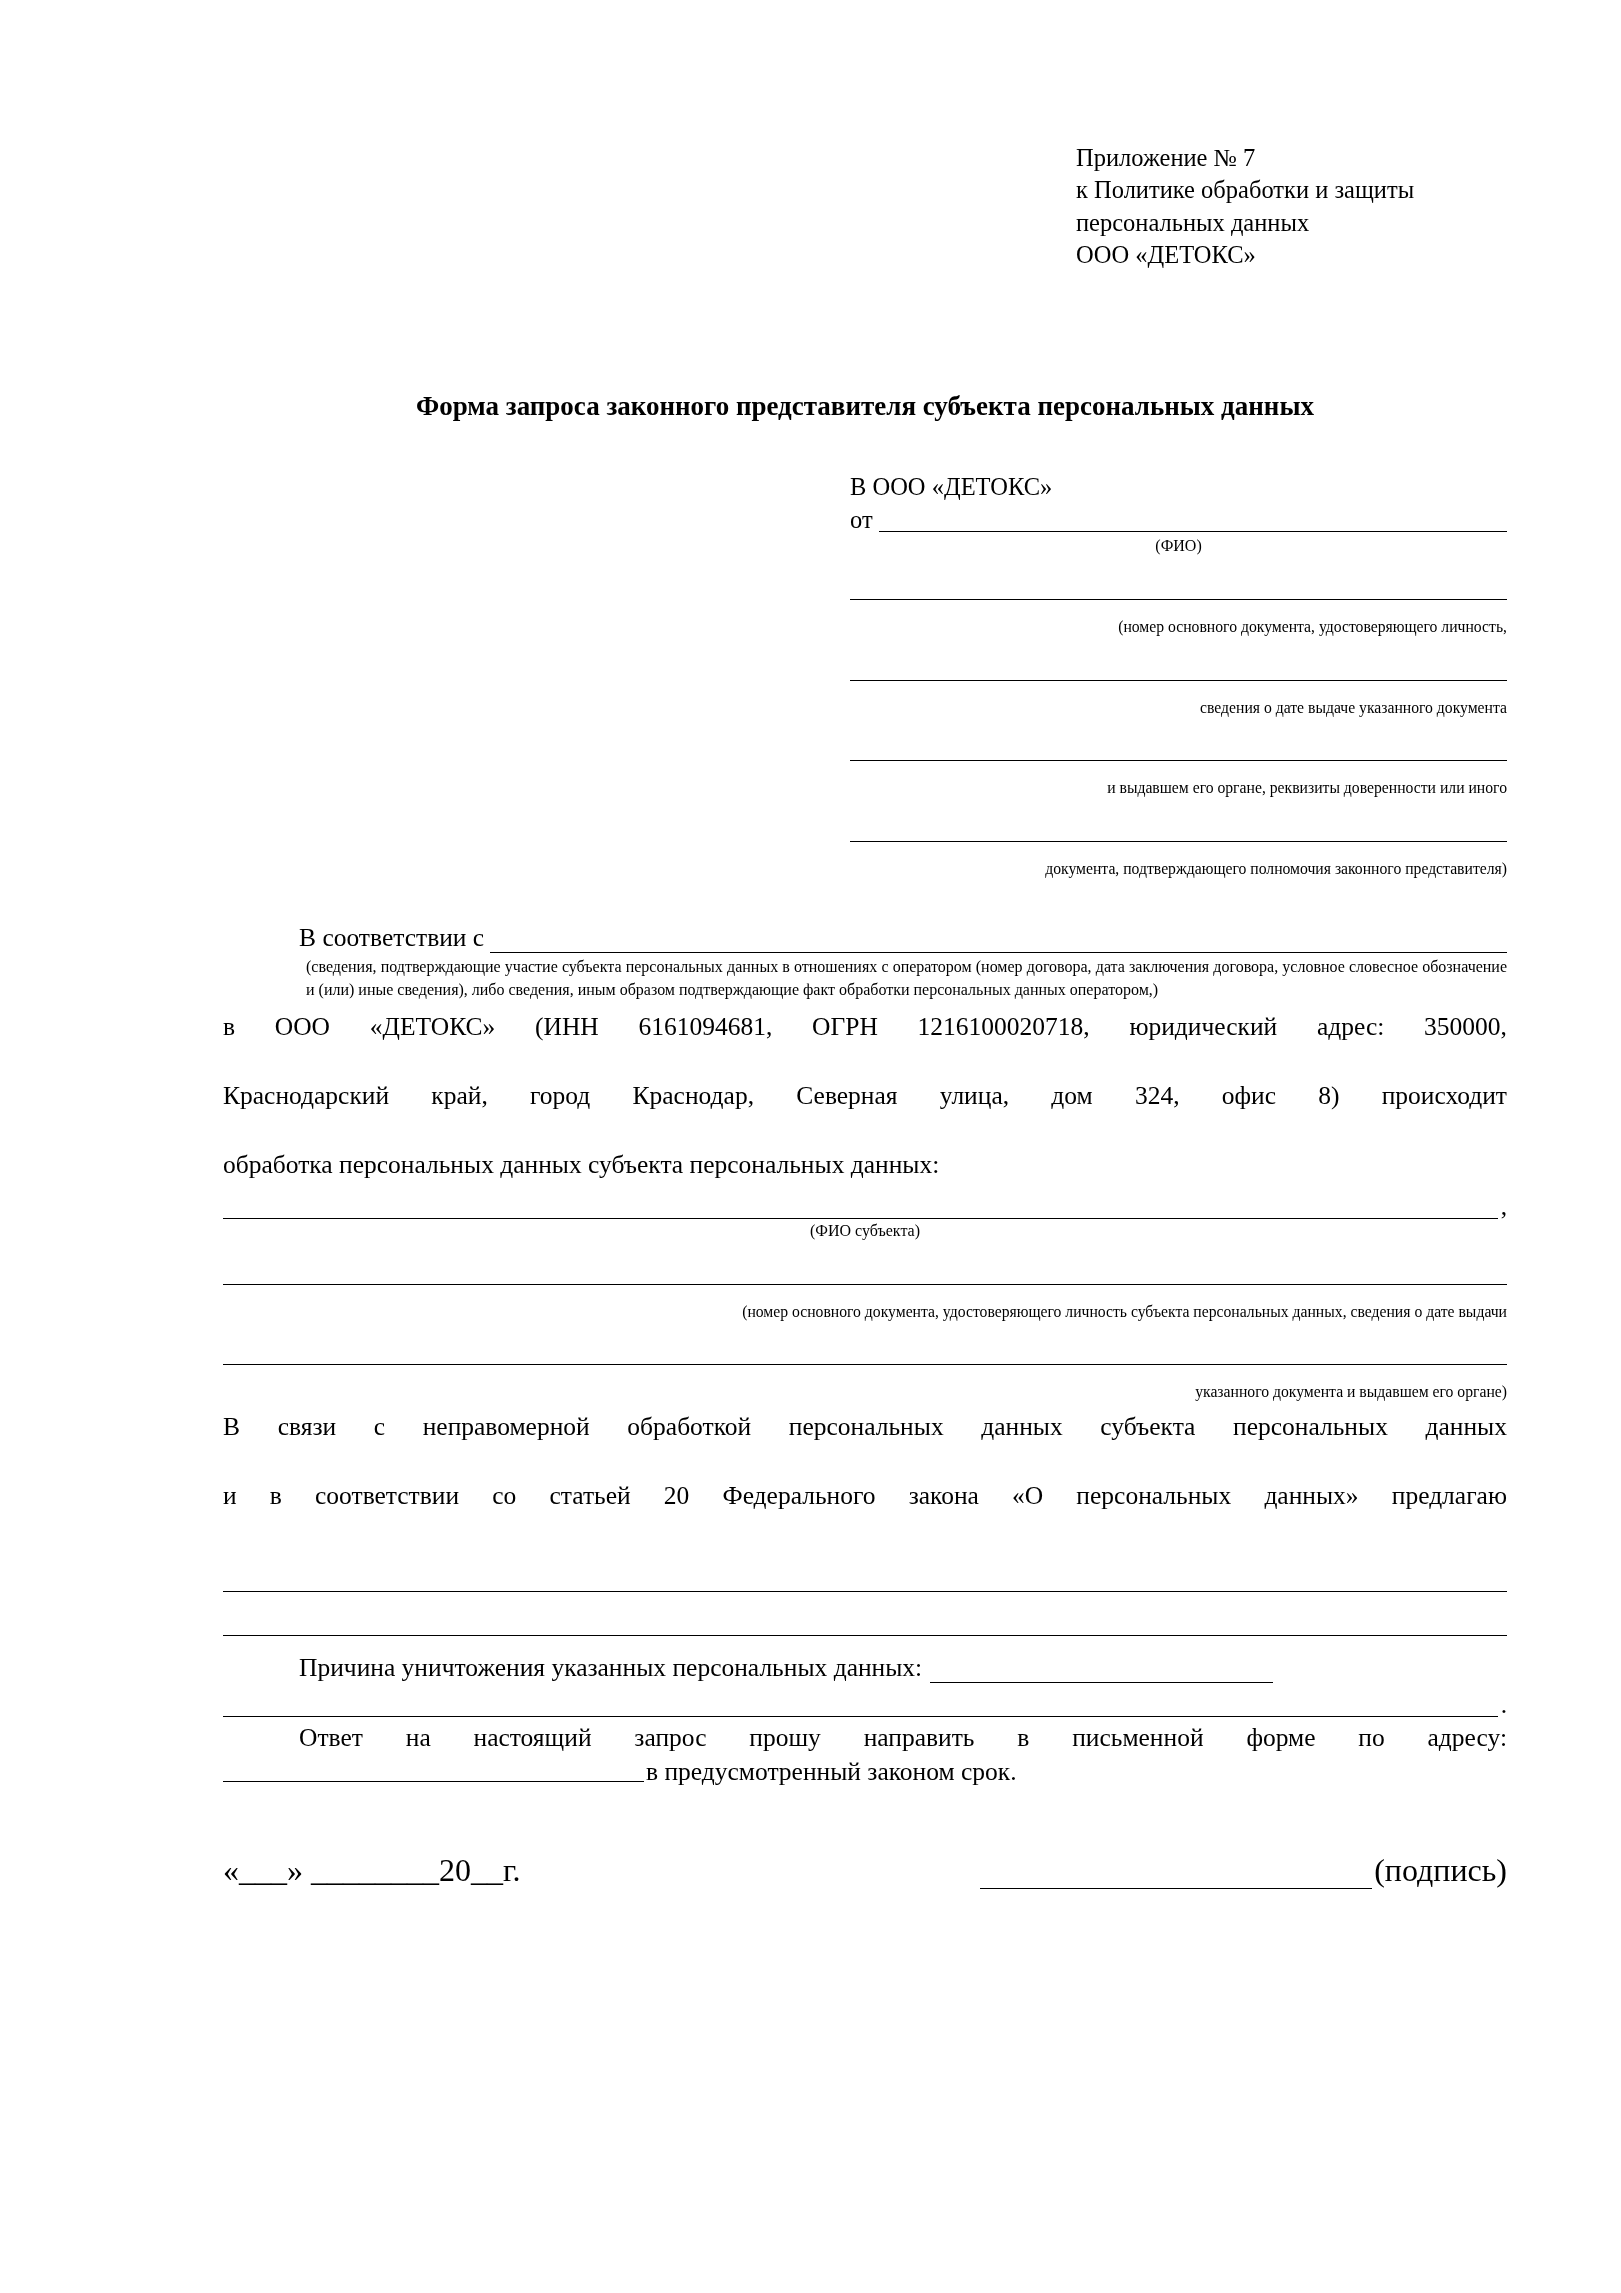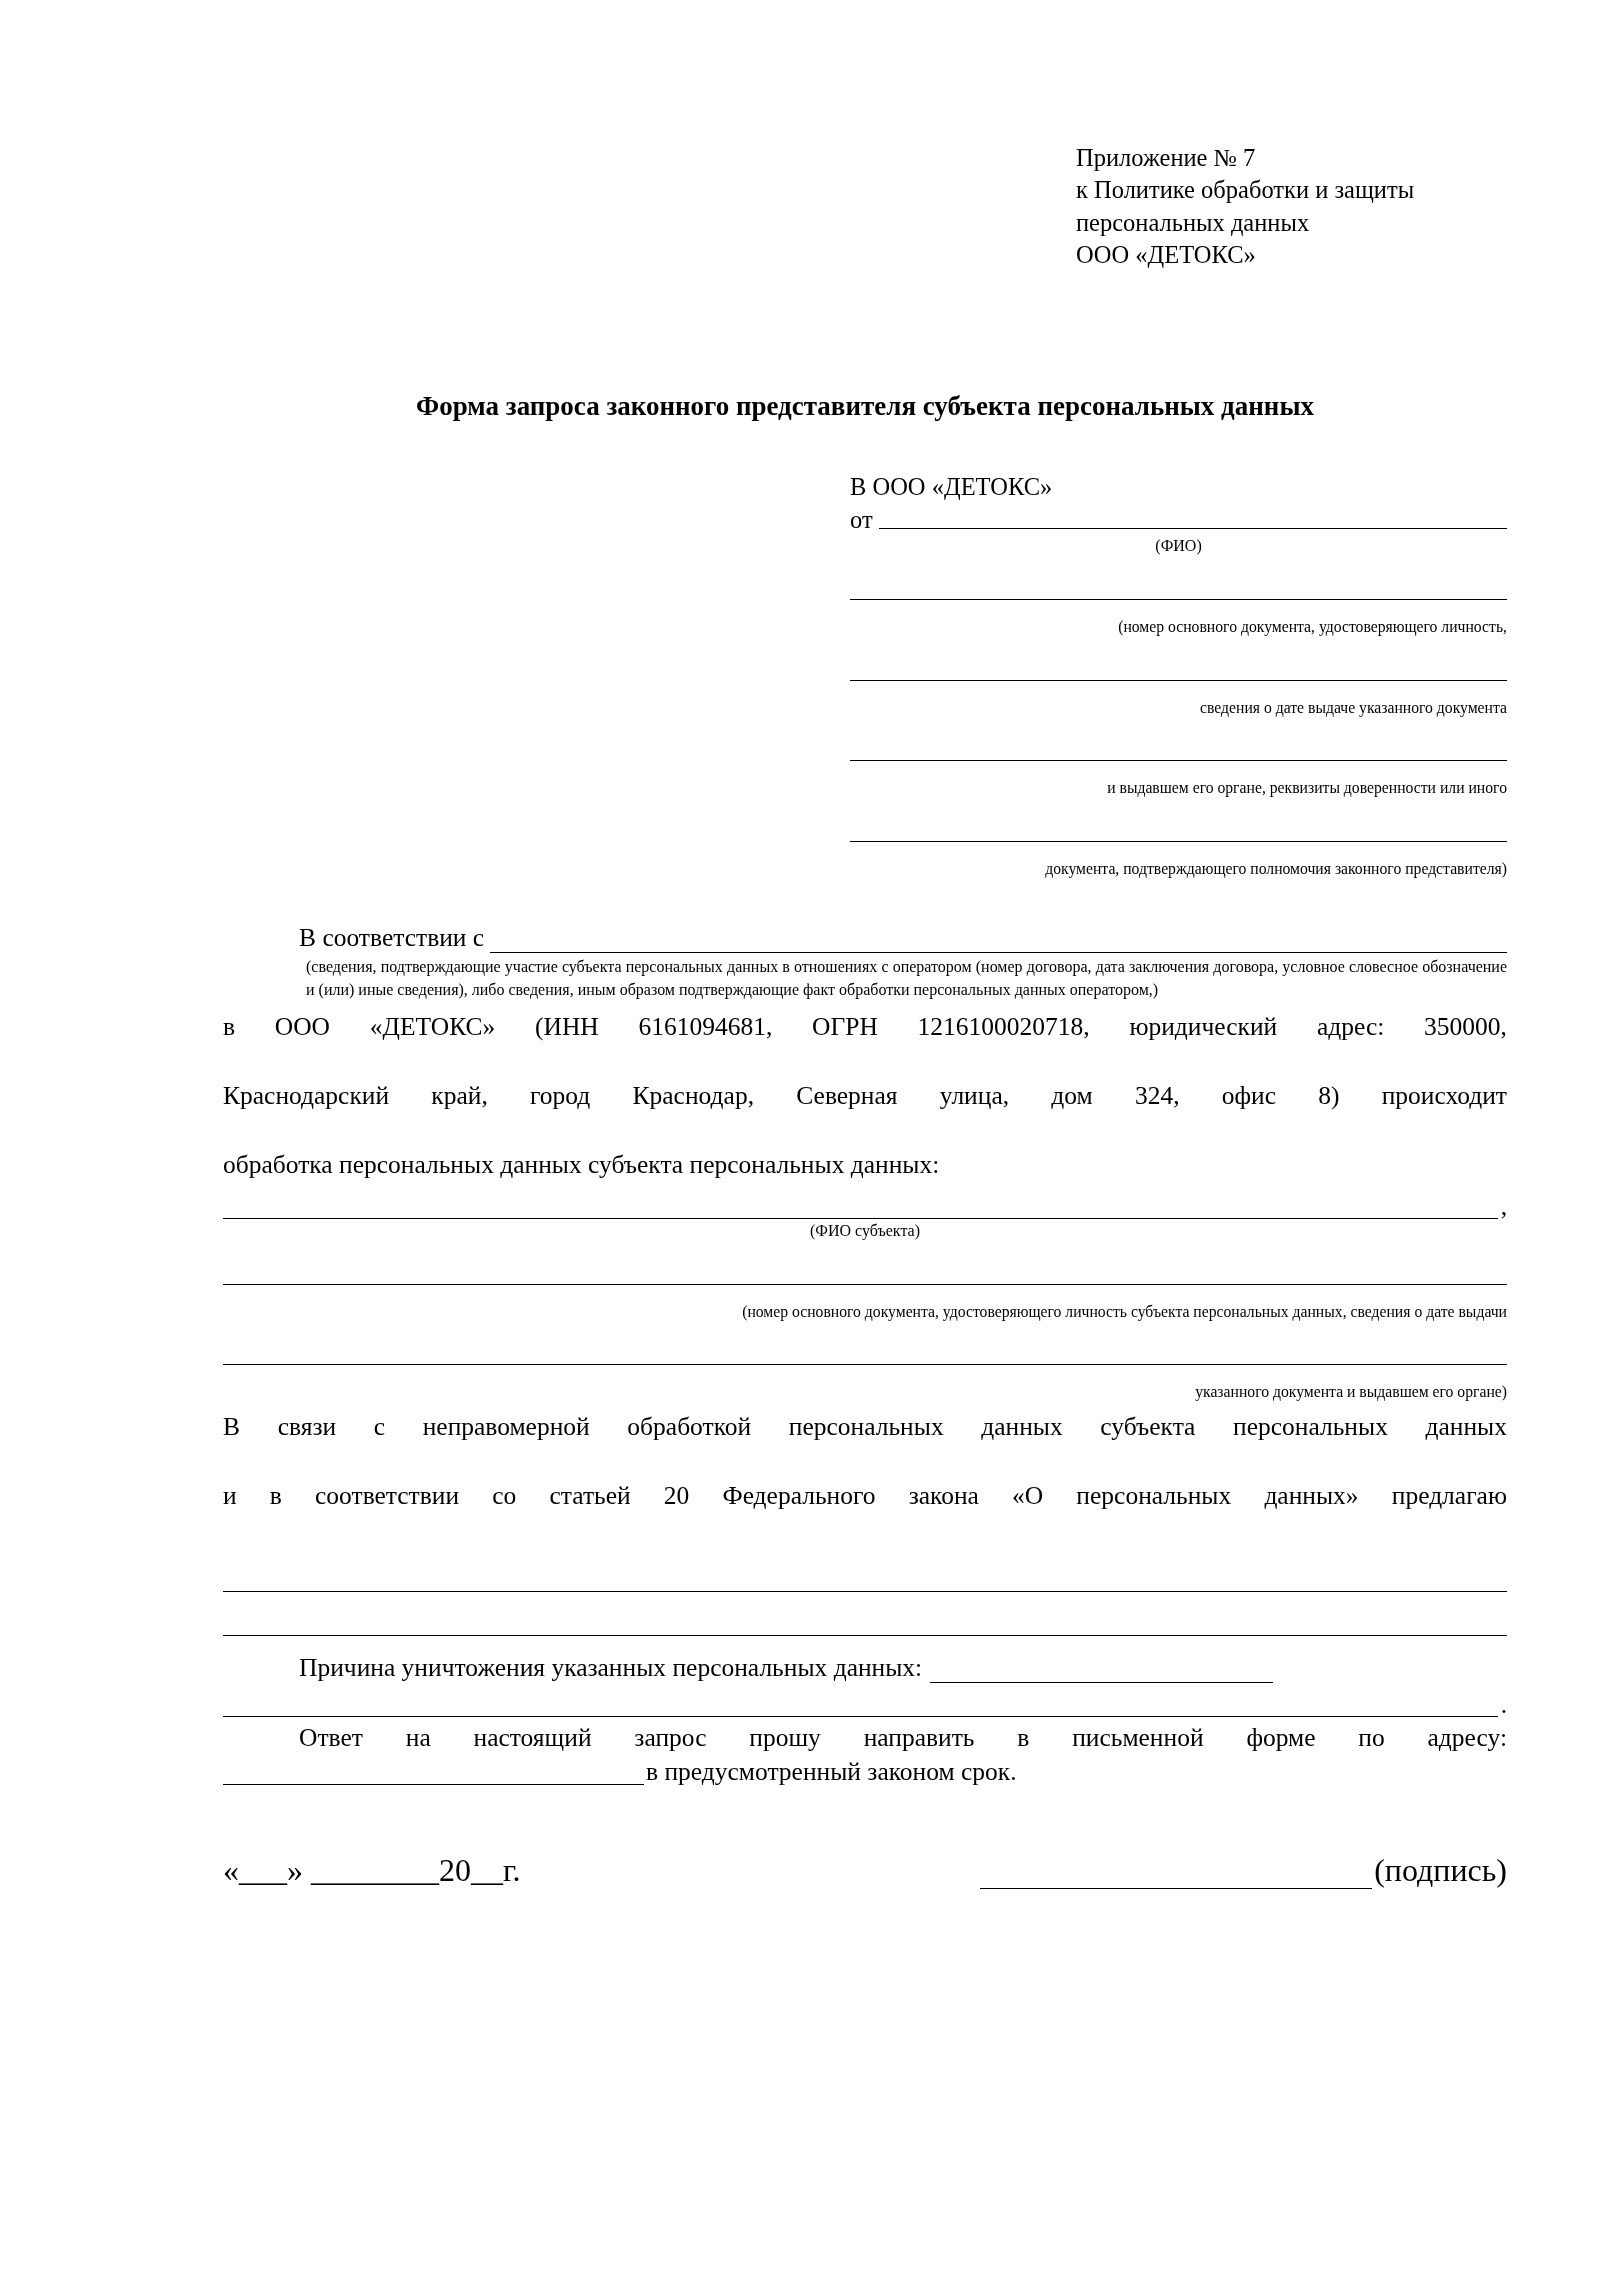--- a/index.html
+++ b/index.html
@@ -47,21 +47,21 @@
 
   .addr-block {
     margin-top: 47px;
     margin-left: 627px;
     width: 657px;
     font-size: 24.5px;
   }
   .addr-line1 { white-space: nowrap; }
   .ot-row {
     display: flex;
-    align-items: flex-start;
+    align-items: center;
     margin-top: 4.9px;
   }
   .ot-label { white-space: nowrap; padding-right: 5.9px; }
   .fill {
     flex: 1;
     border-bottom: 1.6px solid #000;
     height: 21.6px;
   }
   .cap {
     text-align: center;
@@ -141,21 +141,21 @@
 
   .answer-para {
     font-size: 25.5px;
     margin-top: 5.9px;
     padding-left: 76px;
     text-align: justify;
     text-align-last: justify;
   }
   .addr-fill-row {
     display: flex;
-    align-items: center;
+    align-items: flex-start;
     font-size: 25.5px;
     margin-top: 3.9px;
   }
   .addr-fill-row .fill { height: 23.5px; max-width: 421px; }
   .addr-fill-row .txt { white-space: nowrap; padding-left: 2px; }
 
   .sign-row {
     display: flex;
     align-items: flex-end;
     margin-top: 65px;

